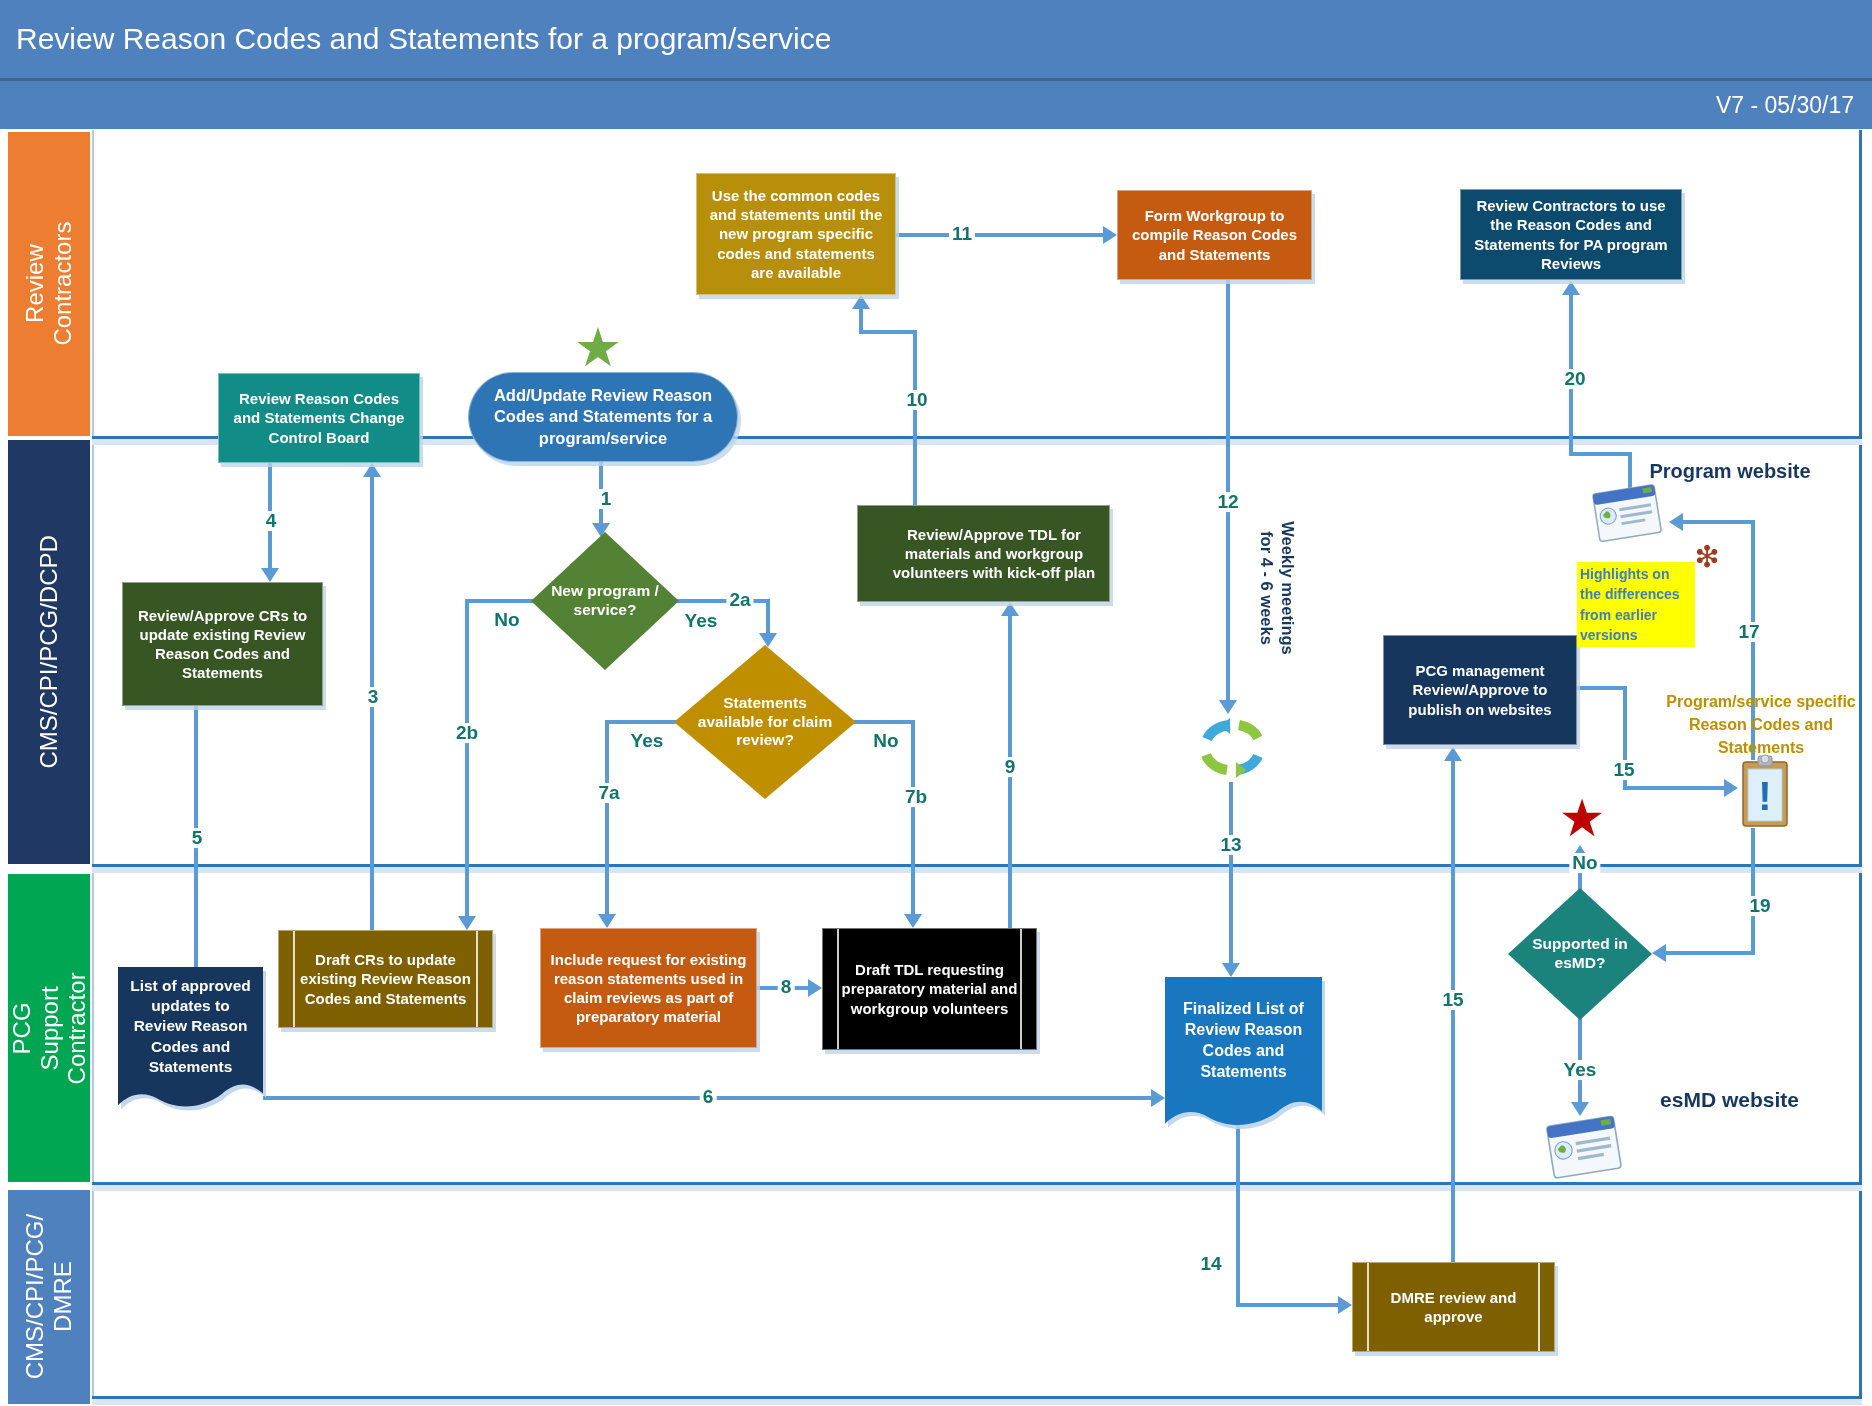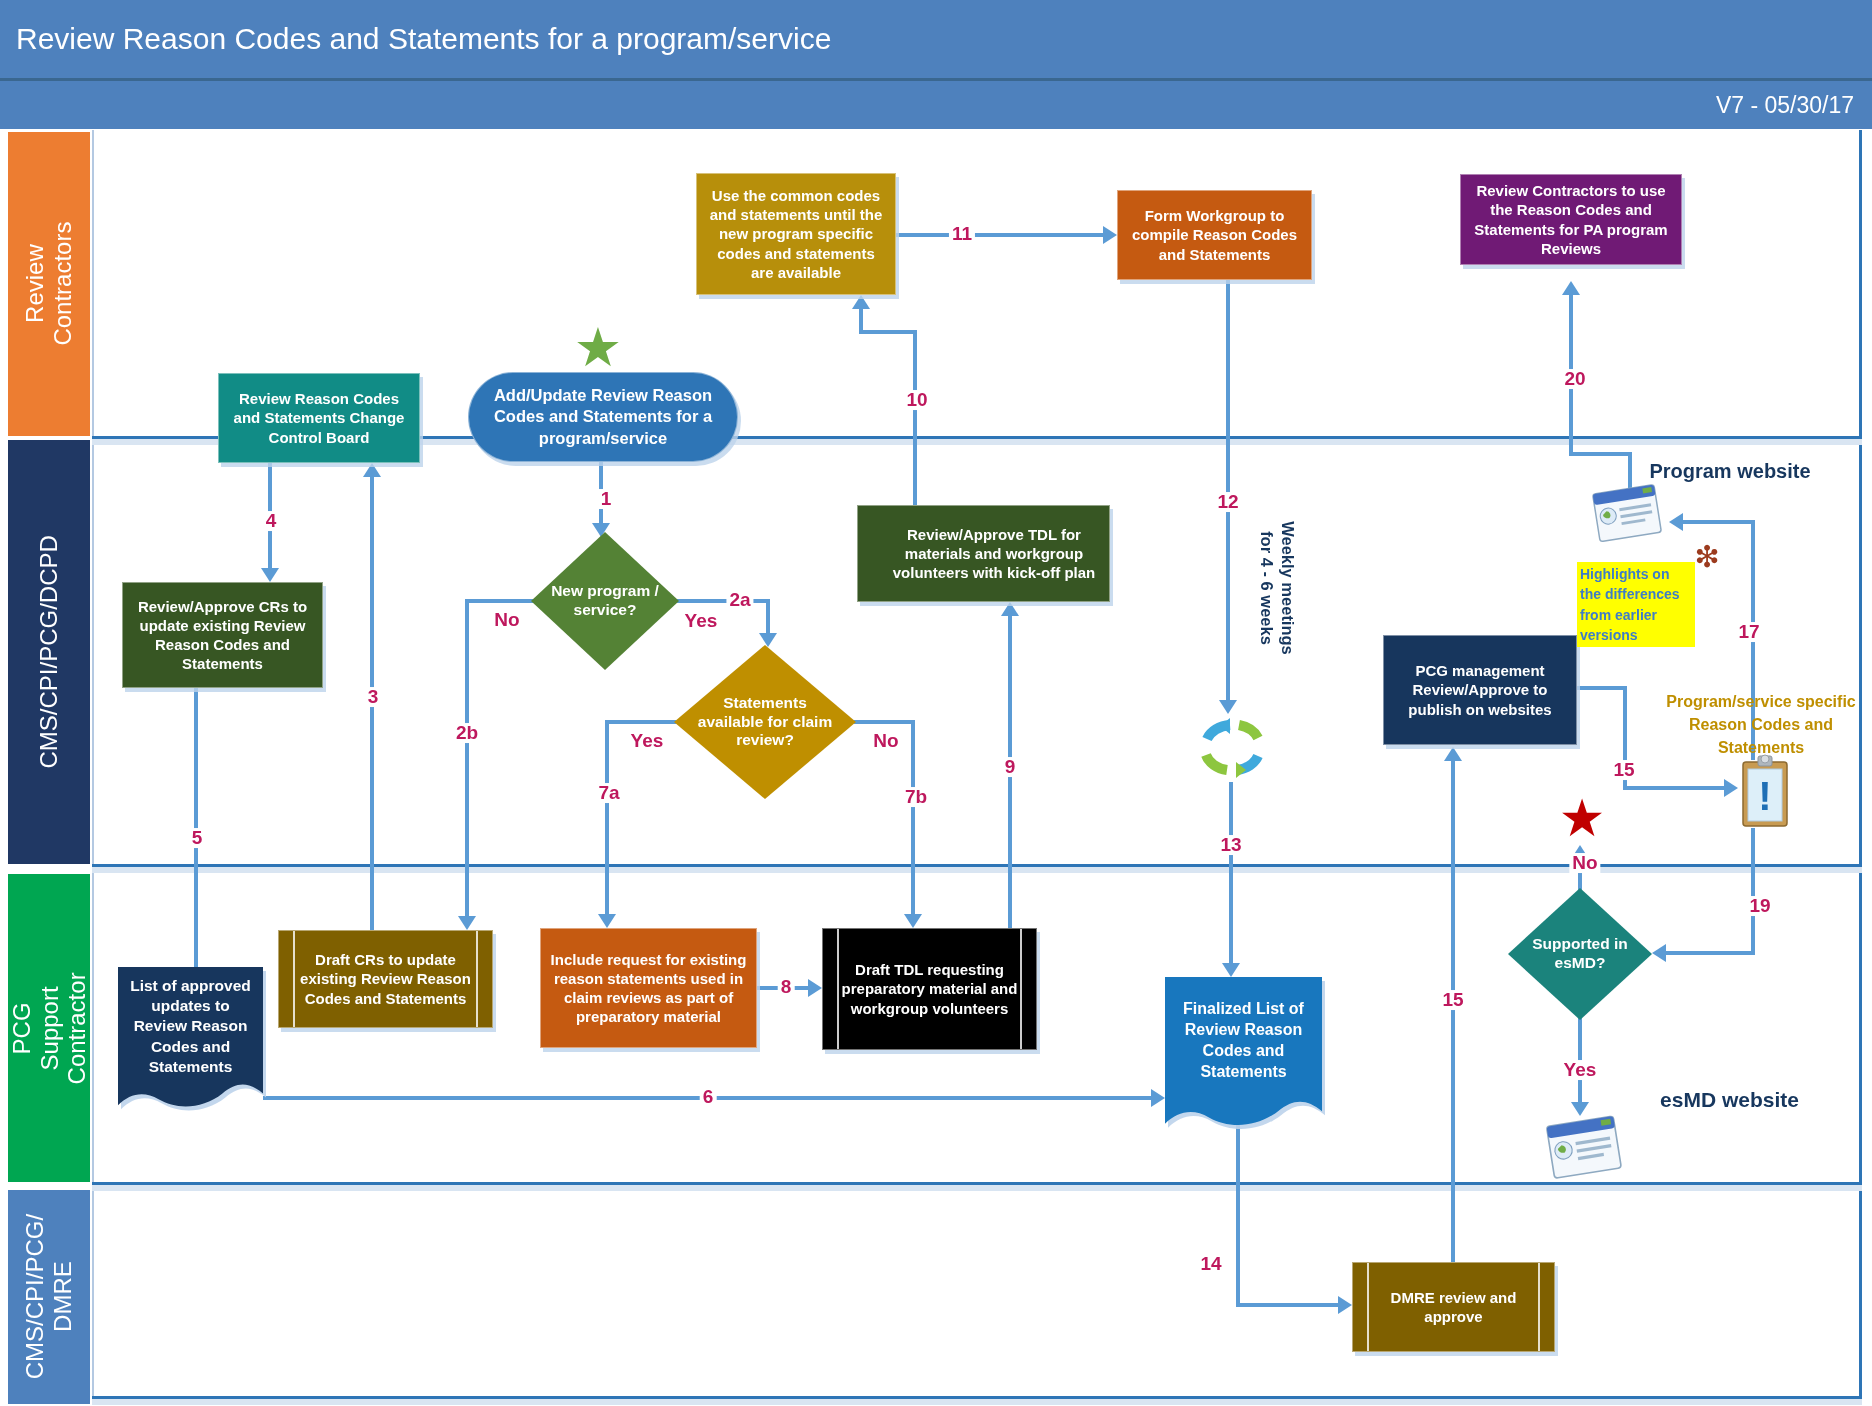--- a/index.html
+++ b/index.html
@@ -32,21 +32,21 @@
         text-align:center;color:#fff;font-weight:bold;font-size:15.5px;line-height:1.3;
         padding:2px 8px 30px;box-sizing:border-box;}
   .sideb{position:absolute;top:0;bottom:0;width:2px;background:rgba(255,255,255,.8);}
   
   .bar{position:absolute;background:#5B9BD5;}
   .ah{position:absolute;width:0;height:0;}
   .ah.up{border-left:9px solid transparent;border-right:9px solid transparent;border-bottom:14px solid #5B9BD5;}
   .ah.down{border-left:9px solid transparent;border-right:9px solid transparent;border-top:14px solid #5B9BD5;}
   .ah.left{border-top:9px solid transparent;border-bottom:9px solid transparent;border-right:14px solid #5B9BD5;}
   .ah.right{border-top:9px solid transparent;border-bottom:9px solid transparent;border-left:14px solid #5B9BD5;}
-  .elbl{position:absolute;transform:translate(-50%,-50%);background:#fff;color:#be185d;font-weight:bold;
+  .elbl{position:absolute;transform:translate(-50%,-50%);background:#fff;color:#0f766e;font-weight:bold;
         font-size:19px;padding:0 3px;line-height:1.05;white-space:nowrap;}
   .note{position:absolute;color:#17375E;font-weight:bold;}
   .star{position:absolute;transform:translate(-50%,-50%);line-height:1;}
 </style>
 </head>
 <body>
 
 <div id="canvas">
 
   <div class="titlebar">
@@ -165,33 +165,33 @@
   <div class="ah down" style="left:1571px;top:1102px;"></div>
 
   <div class="node" style="left:696px;top:173px;width:200px;height:122px;background:#B78F0B;">
     <span>Use the common codes and statements until the new program specific codes and statements are available</span>
     </div>
 
   <div class="node" style="left:1117px;top:190px;width:195px;height:90px;background:#C55A11;">
     <span>Form Workgroup to compile Reason Codes and Statements</span>
     </div>
 
-  <div class="node" style="left:1460px;top:174px;width:222px;height:91px;background:#701a75;">
+  <div class="node" style="left:1460px;top:189px;width:222px;height:91px;background:#0c4a6e;">
     <span>Review Contractors to use the Reason Codes and Statements for PA program Reviews</span>
     </div>
 
   <div class="node" style="left:218px;top:373px;width:202px;height:90px;background:#118C86;">
     <span>Review Reason Codes and Statements Change Control Board</span>
     </div>
 
   <div class="node" style="left:468px;top:372px;width:270px;height:90px;background:#2E75B6;border-radius:46px;font-size:16.5px;">
     <span>Add/Update Review Reason Codes and Statements for a program/service</span>
     </div>
 
-  <div class="node" style="left:122px;top:582px;width:201px;height:106px;background:#375623;">
+  <div class="node" style="left:122px;top:582px;width:201px;height:124px;background:#375623;">
     <span>Review/Approve CRs to update existing Review Reason Codes and Statements</span>
     </div>
 
   <div class="node" style="left:857px;top:505px;width:253px;height:97px;background:#375623;padding-left:29px;">
     <span>Review/Approve TDL for materials and workgroup volunteers with kick-off plan</span>
     </div>
 
   <div class="node" style="left:1383px;top:635px;width:194px;height:110px;background:#17365D;">
     <span>PCG management Review/Approve to publish on websites</span>
     </div>

